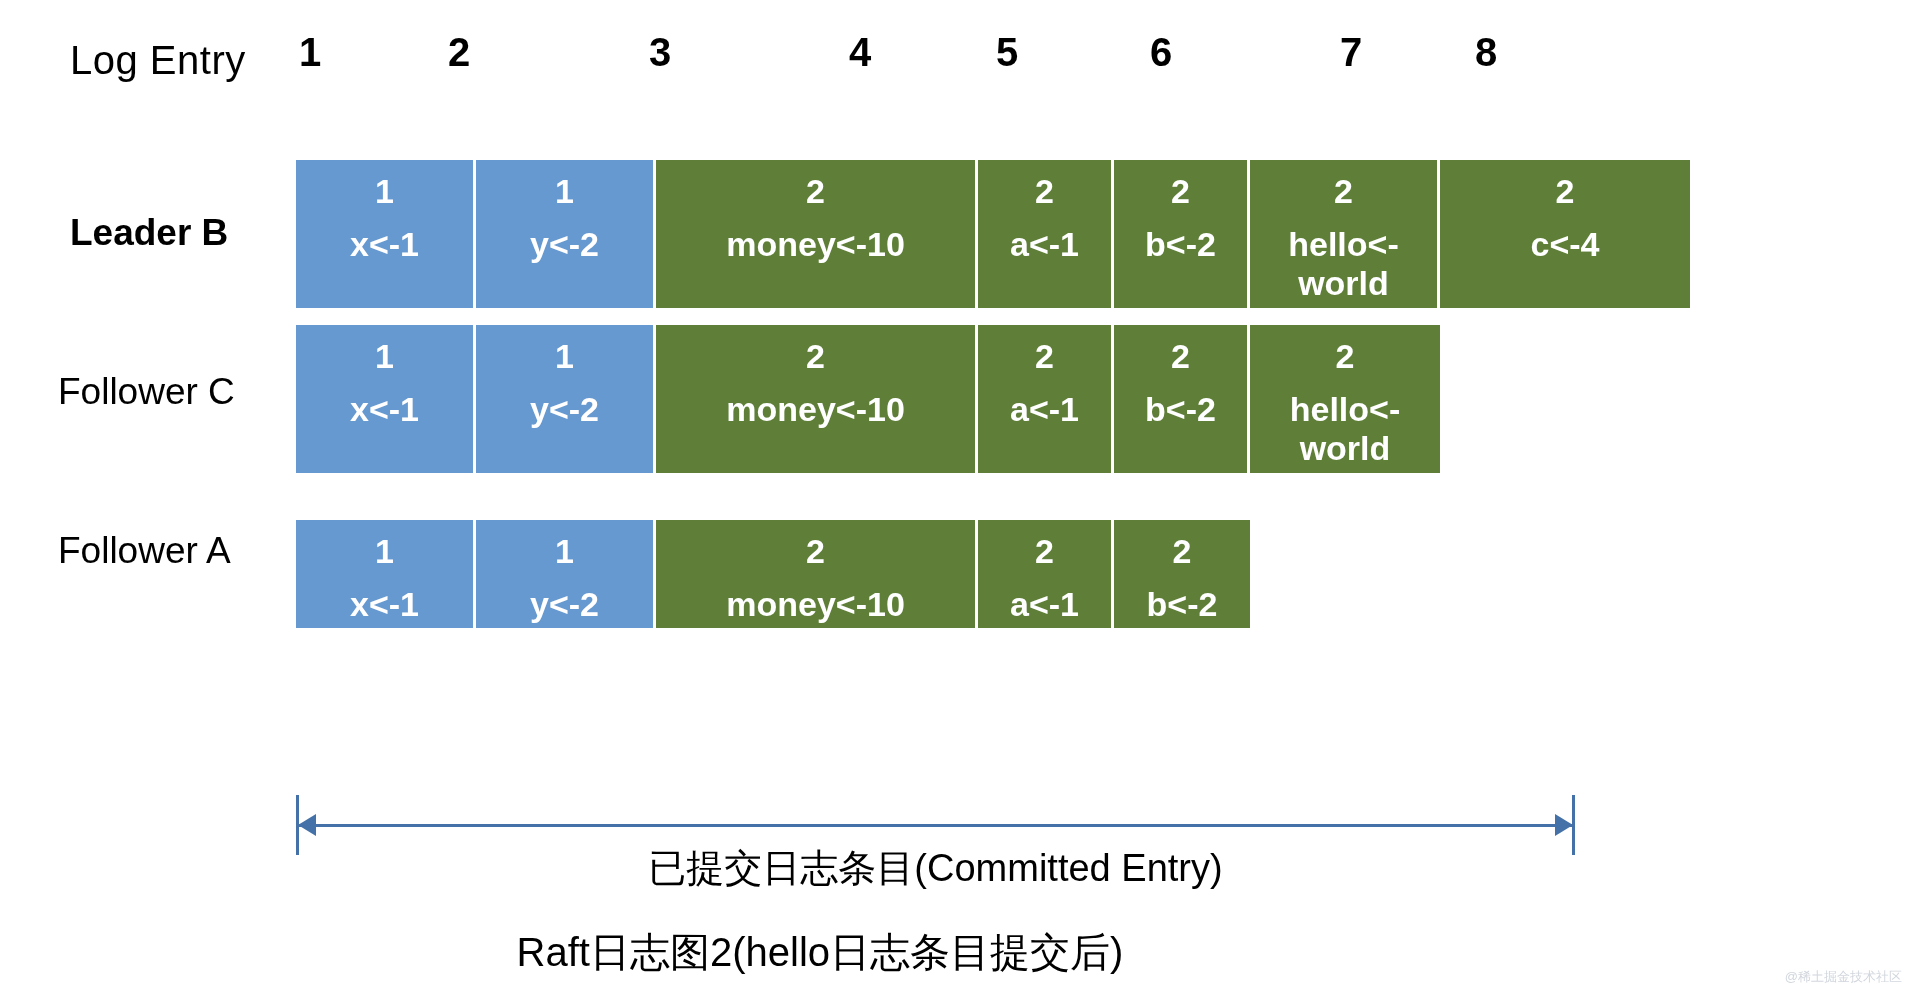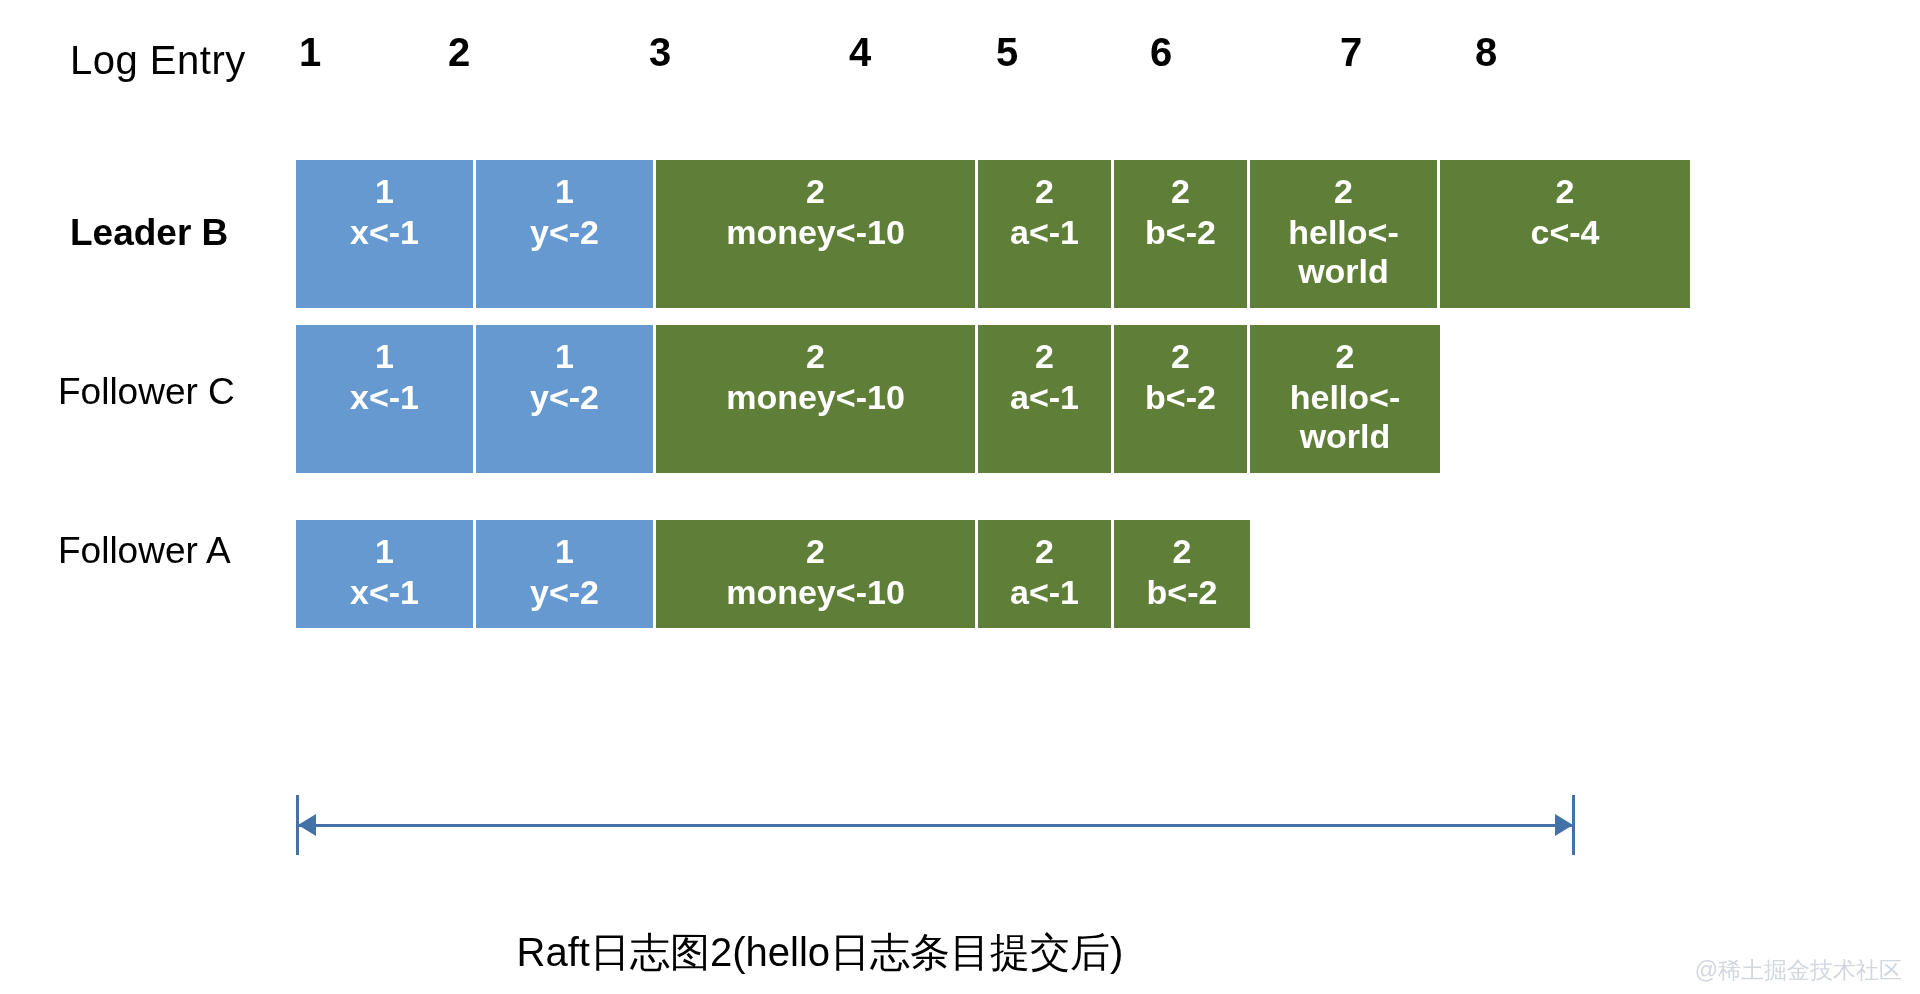--- a/index.html
+++ b/index.html
@@ -82,20 +82,21 @@
     font-weight: bold;
     line-height: 1.25;
   }
   .cell-cmd {
     font-size: 34px;
     font-weight: bold;
     line-height: 1.15;
     text-align: center;
     padding: 0 4px;
     word-break: break-word;
+    margin-top: 12px;
   }
 
   
   #committed {
     position: absolute;
   }
   #committed-line {
     position: absolute;
     height: 3px;
     background: #4472a8;
@@ -143,21 +144,21 @@
     font-size: 40px;
     color: #000000;
     white-space: nowrap;
   }
 
   
   #watermark {
     position: absolute;
     right: 18px;
     bottom: 8px;
-    font-size: 23px;
+    font-size: 13px;
     color: #d2d7de;
     white-space: nowrap;
   }
 </style>
 </head>
 <body>
 
 <div id="stage">
 
   <div id="index-header">
@@ -255,18 +256,19 @@
         </div>
       </div>
     </div>
 
   <div id="committed" style="left: 296px; top: 795px; width: 1279px; height: 120px;">
     <div id="committed-line" style="left: 0px; width: 1279px;"></div>
     <div class="tick" id="tick-left" style="left: 0px;"></div>
     <div class="tick" id="tick-right" style="left: 1276px;"></div>
     <div class="arrowhead left" id="arrow-left" style="left: 2px;"></div>
     <div class="arrowhead right" id="arrow-right" style="left: 1259px;"></div>
+    <div id="committed-label">已提交日志条目(Committed Entry)</div>
   </div>
 
   <div id="caption">Raft日志图2(hello日志条目提交后)</div>
 
   <div id="watermark">@稀土掘金技术社区</div>
 </div>
 
 </body></html>

